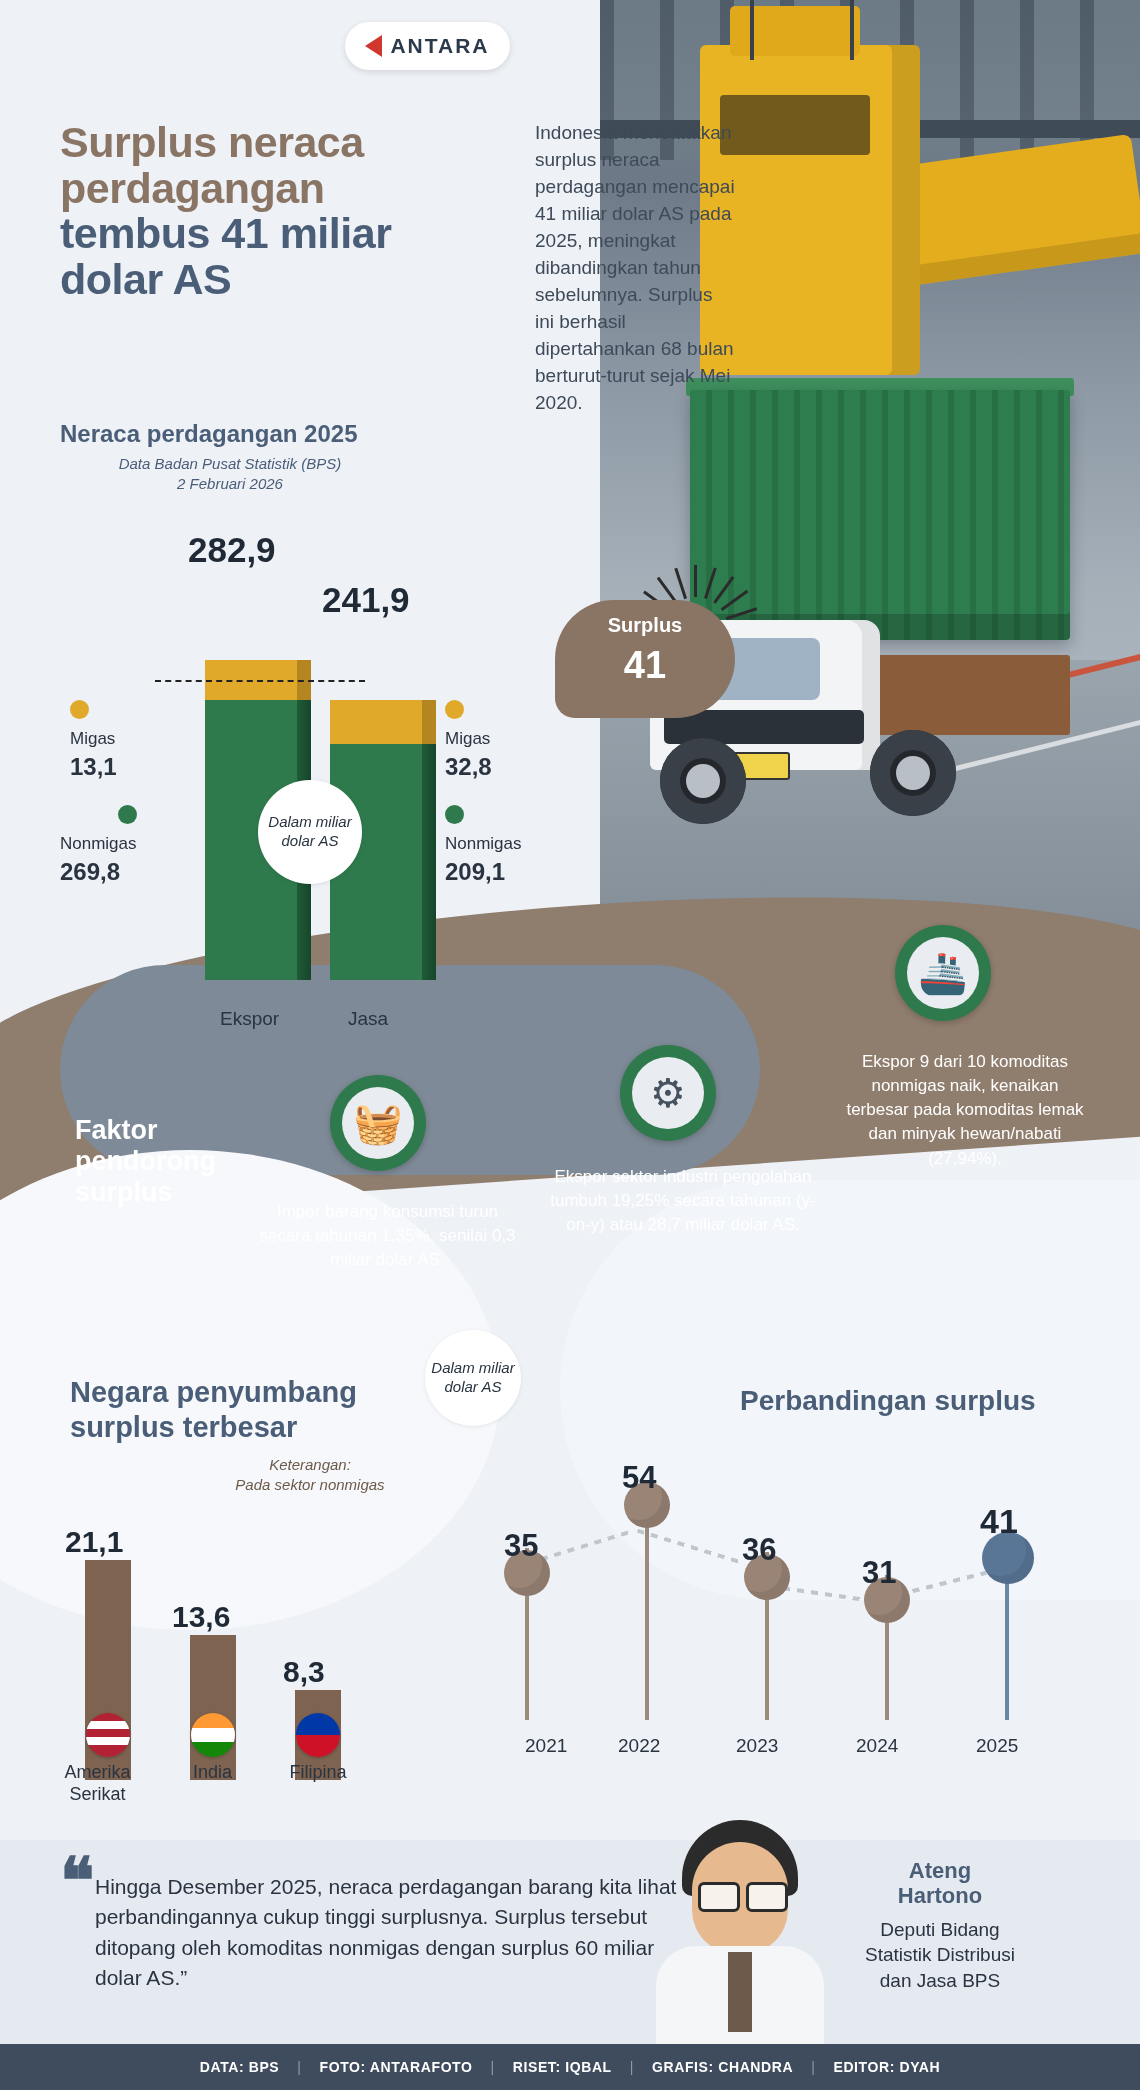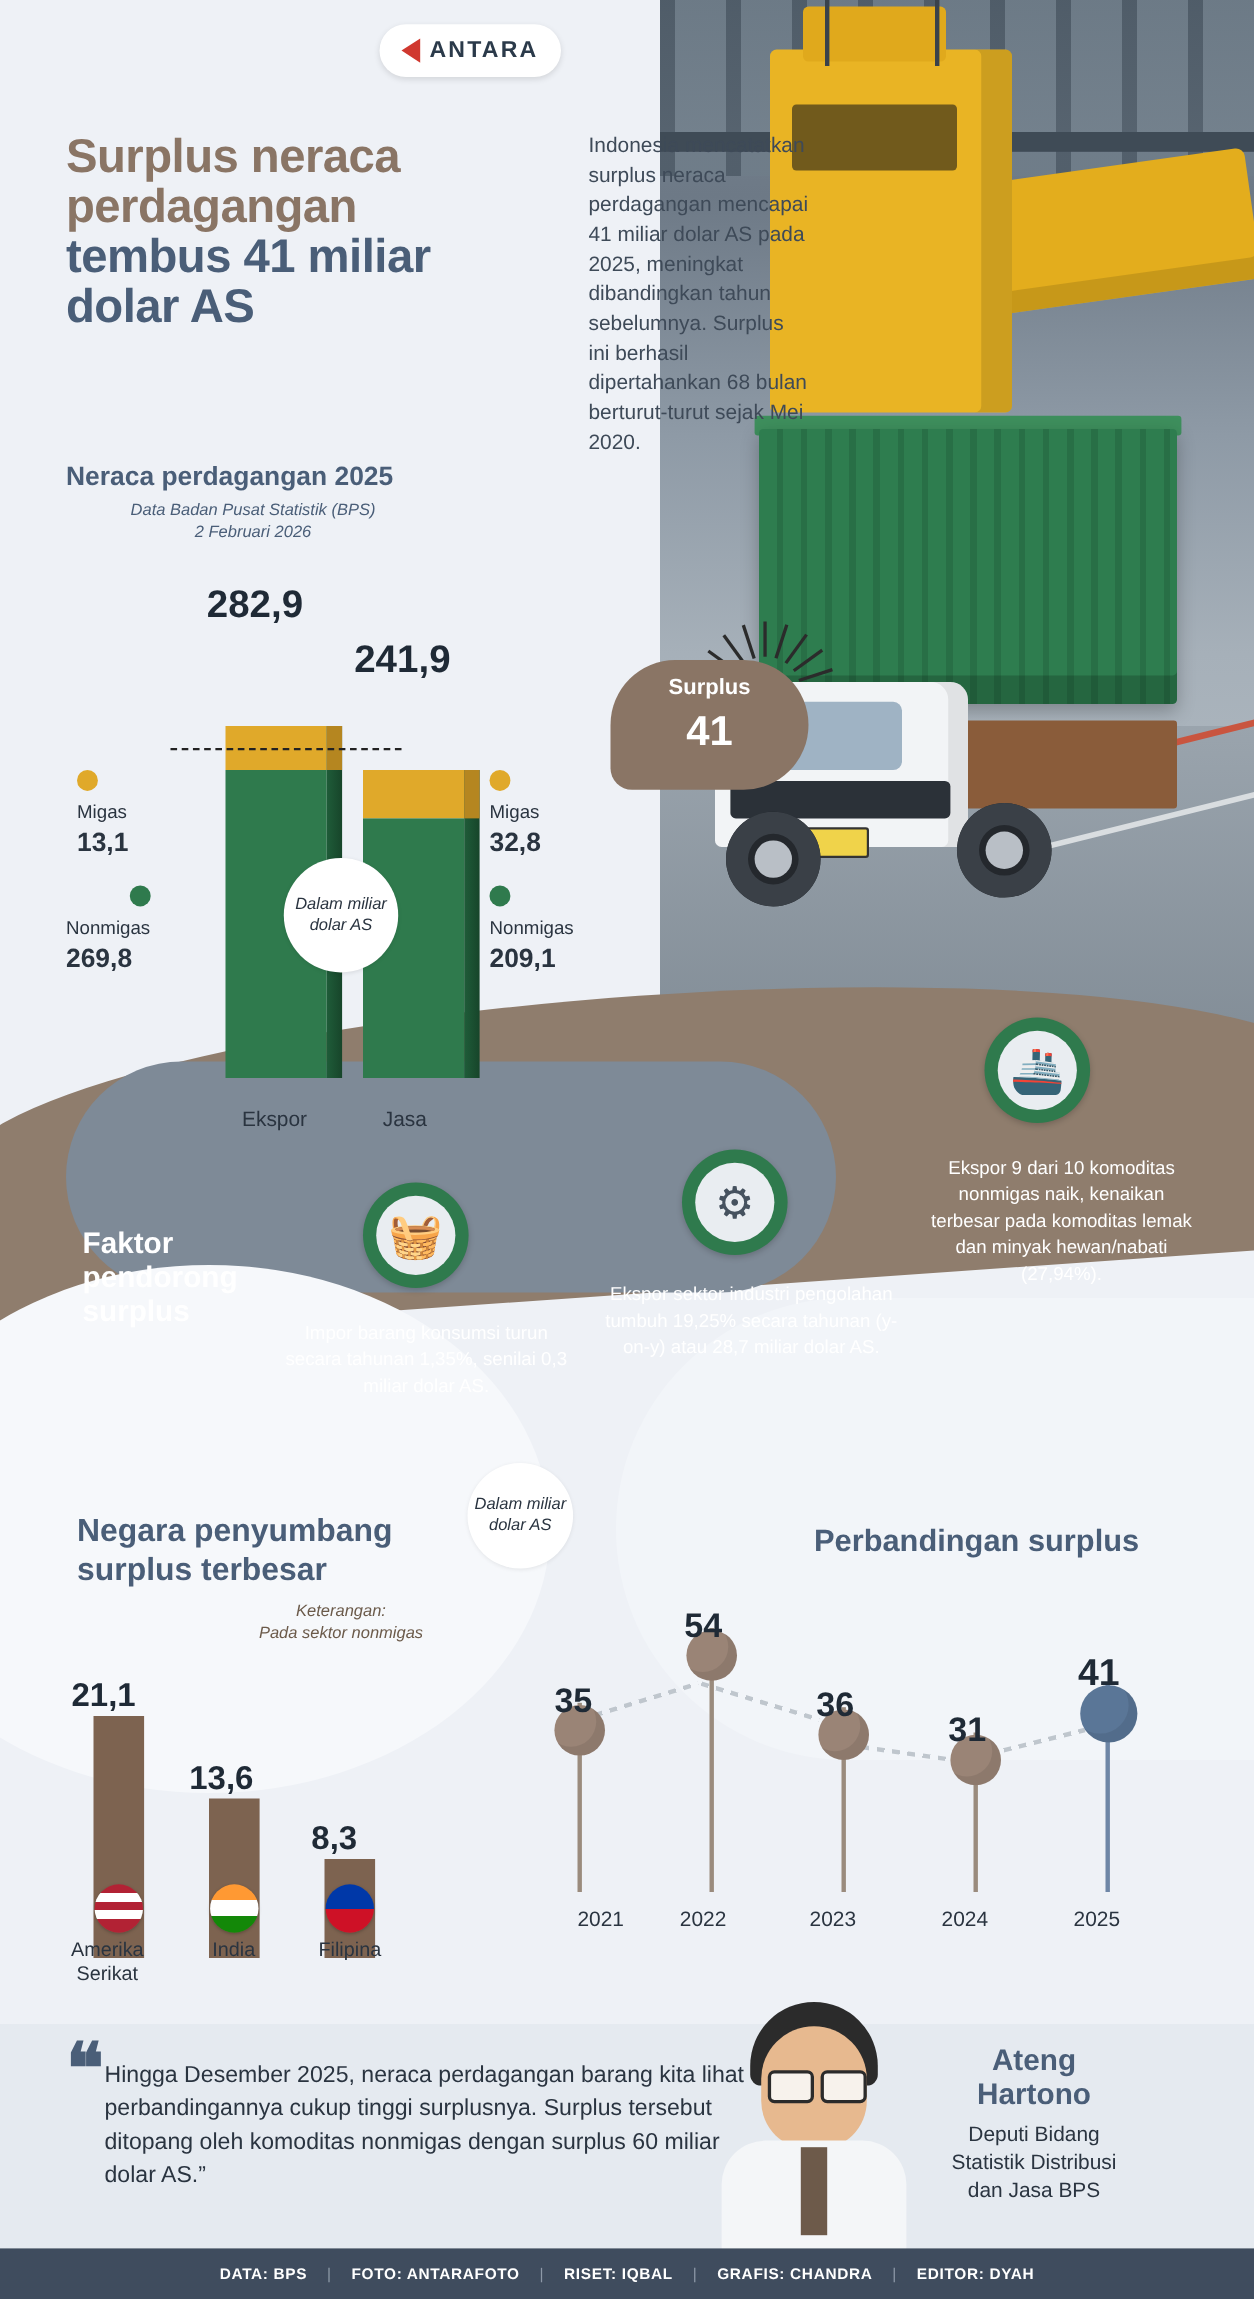--- a/index.html
+++ b/index.html
@@ -136,21 +136,21 @@
   .ball{position:absolute;width:46px;height:46px;border-radius:50%;background:#9a8476;box-shadow:inset -8px -8px 0 rgba(0,0,0,.08);}
   .lval{position:absolute;font-size:31px;font-weight:bold;color:#1f2a36;margin-top:28px;}
   .lyear{position:absolute;font-size:19px;color:#2a3440;}
   .dots{position:absolute;height:4px;background:repeating-linear-gradient(90deg,#bfc6cd 0 7px,transparent 7px 14px);}
 
   
   .quotebox{position:absolute;left:0;top:1840px;width:1140px;height:205px;background:#e5eaf0;z-index:8;}
   .qmark{position:absolute;left:60px;top:1862px;font-size:64px;font-weight:bold;color:#4a5e78;line-height:.6;z-index:10;}
   .quote{position:absolute;left:95px;top:1872px;width:600px;font-size:21px;line-height:1.45;color:#2a3440;z-index:10;}
   .person{position:absolute;left:790px;top:1858px;width:300px;text-align:center;z-index:10;}
-  .person .nm{font-size:27px;font-weight:bold;color:#4a5e78;line-height:1.15;}
+  .person .nm{font-size:22px;font-weight:bold;color:#4a5e78;line-height:1.15;}
   .person .ro{font-size:19px;color:#2a3440;margin-top:8px;line-height:1.35;}
   .face{position:absolute;left:650px;top:1820px;width:180px;height:225px;z-index:11;}
   .face .hair{position:absolute;left:32px;top:0;width:116px;height:76px;background:#2b2b2b;border-radius:58px 58px 10px 10px;}
   .face .head{position:absolute;left:42px;top:22px;width:96px;height:112px;background:#e7b98f;border-radius:48px 48px 44px 44px;}
   .face .glass{position:absolute;top:62px;width:36px;height:24px;border:3px solid #2b2b2b;border-radius:6px;background:#f7f2ec;}
   .face .body{position:absolute;left:6px;top:126px;width:168px;height:100px;background:#f4f6f8;border-radius:40px 40px 0 0;}
   .face .tie{position:absolute;left:78px;top:132px;width:24px;height:80px;background:#6d5a4a;}
 
   
   .footer{position:absolute;left:0;bottom:0;width:1140px;height:46px;background:#3f4c5e;display:flex;align-items:center;justify-content:center;gap:18px;z-index:20;}

